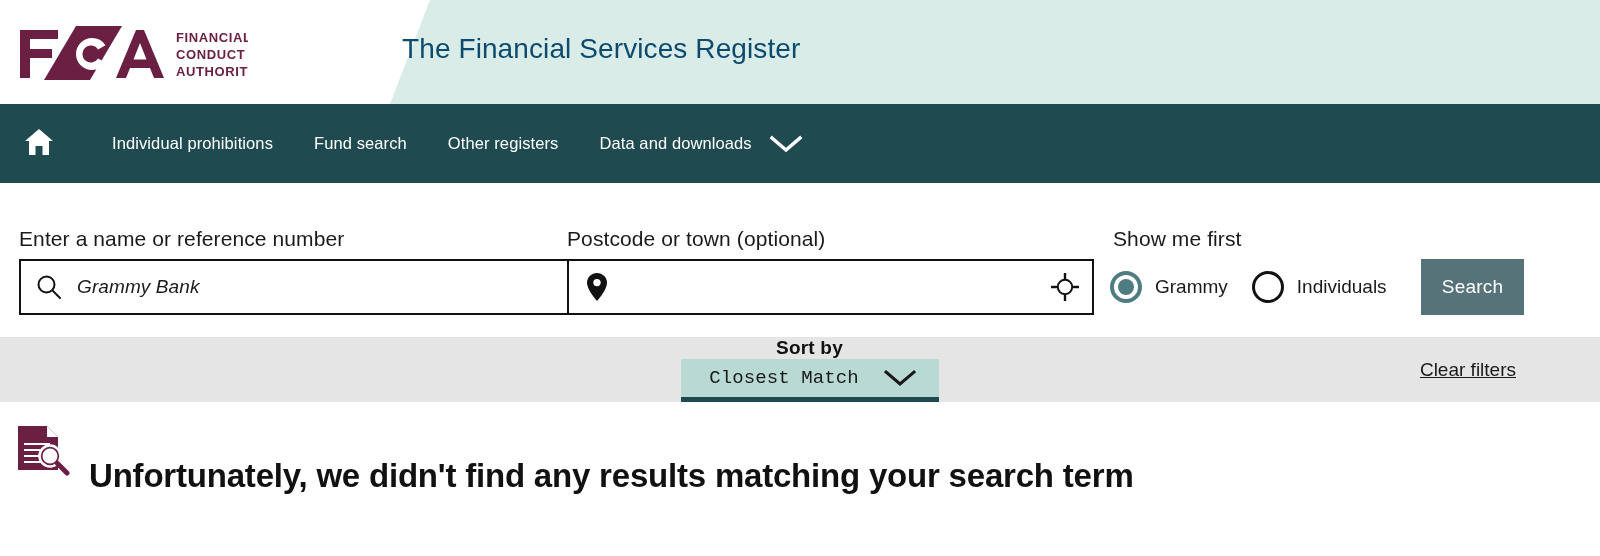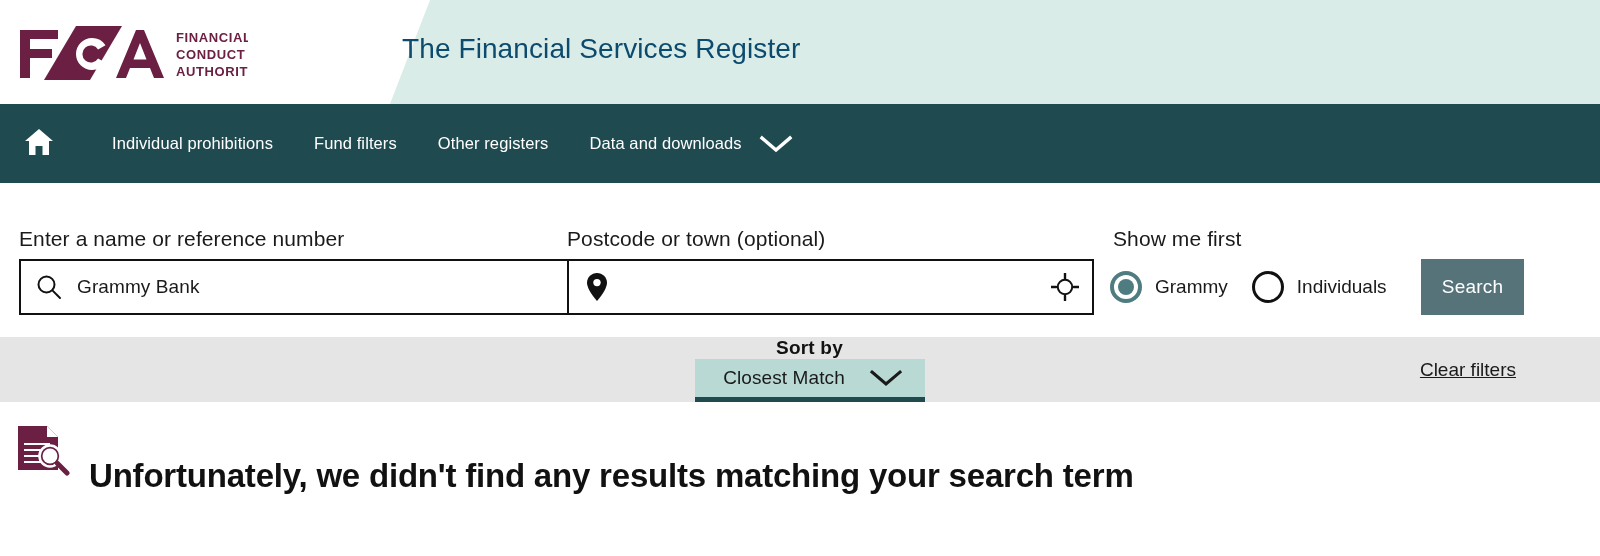--- a/index.html
+++ b/index.html
@@ -95,21 +95,21 @@
   .lbl-show  { left: 1113px; top: 44px; }
 
   .input-box {
     position: absolute;
     height: 56px;
     border: 2.5px solid #111111;
     background: #ffffff;
     display: flex;
     align-items: center;
   }
-  .inp-name { left: 19px;  top: 76px; width: 616px; }
+  .inp-name { left: 19px;  top: 76px; width: 616px; font-style: italic; }
   .inp-post { left: 567px; top: 76px; width: 527px; }
 
   .inp-icon-left {
     width: 56px;
     display: flex;
     align-items: center;
     justify-content: center;
     flex: 0 0 56px;
   }
   .inp-icon-right {
@@ -212,20 +212,21 @@
     display: flex;
     align-items: center;
     padding: 0 22px 0 28px;
     cursor: pointer;
   }
   .sort-tab-text {
     font-size: 19px;
     color: #1a1a1a;
     letter-spacing: 0.1px;
     white-space: nowrap;
+    font-family: Liberation Mono, monospace;
   }
   .sort-tab-caret {
     margin-left: 24px;
     display: inline-flex;
     align-items: center;
   }
   .clear-filters {
     position: absolute;
     right: 84px;
     top: 50%;
@@ -290,21 +291,21 @@
 <nav class="nav">
   <div class="nav-home">
     <span>
       <svg width="30" height="28" viewBox="0 0 30 28" xmlns="http://www.w3.org/2000/svg">
         <path d="M15 1 L29 13 L25 13 L25 27 L18.5 27 L18.5 18 L11.5 18 L11.5 27 L5 27 L5 13 L1 13 Z" fill="#ffffff"></path>
       </svg>
     </span>
   </div>
 
   <a class="nav-item">Individual prohibitions</a>
-  <a class="nav-item">Fund filters</a>
+  <a class="nav-item">Fund search</a>
   <a class="nav-item">Other registers</a>
   <div class="nav-item with-caret">
     <span>Data and downloads</span>
     <span class="nav-caret">
       <svg width="34" height="20" viewBox="0 0 34 20" xmlns="http://www.w3.org/2000/svg">
         <path d="M3 4 L17 16 L31 4" fill="none" stroke="#ffffff" stroke-width="3.4" stroke-linecap="square"></path>
       </svg>
     </span>
   </div>
 </nav>

